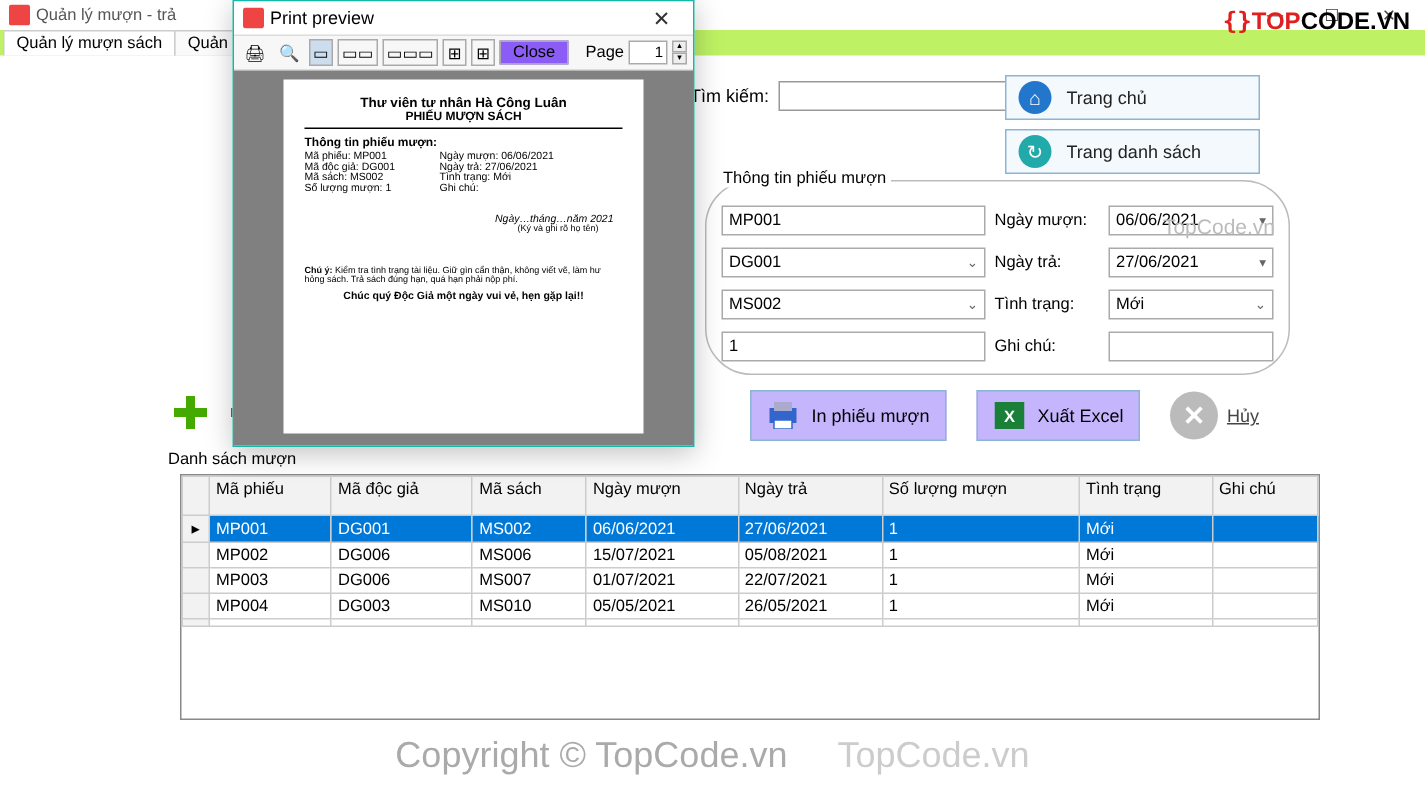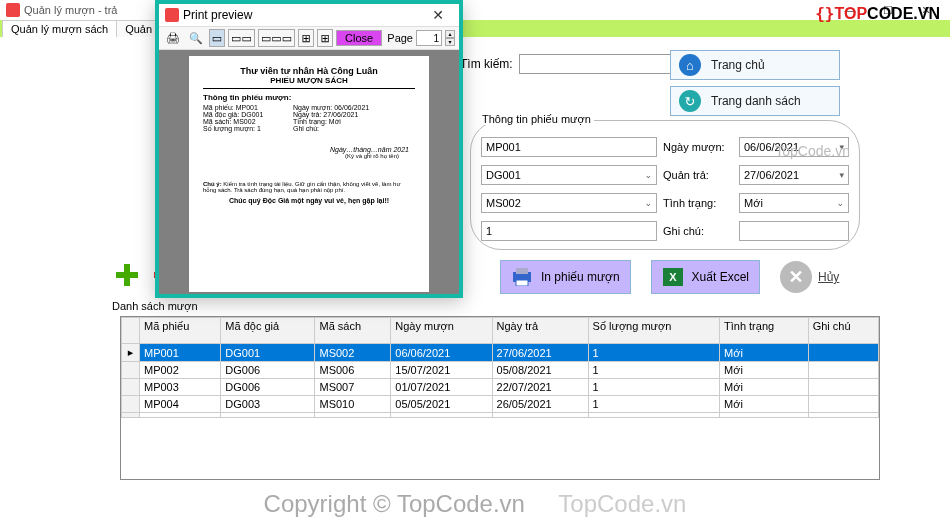--- a/index.html
+++ b/index.html
@@ -35,27 +35,27 @@
   .grid th { background:#f2f2f2; height:26px; vertical-align:top;}
   .grid tr.sel td { background:#0078d7; color:#fff; }
   .grid td.rowhead { background:#f2f2f2; width:18px; text-align:center;}
   .grid tr.sel td.rowhead { background:#f2f2f2; color:#000;}
   .logo { position:absolute; right:10px; top:4px; font-weight:700; font-size:16px; color:#000;}
   .logo .red { color:#e02020;}
   .logo .brk { color:#e02020; font-family:monospace; }
   .watermark { position:absolute; bottom:8px; left:0; width:100%; text-align:center; font-size:24px; color:#aaa;}
   .wm2 { position:absolute; top:143px; right:100px; font-size:14px; color:#bbb;}
   
-  .preview { position:absolute; left:155px; top:0; width:308px; height:298px; background:#fff; border:4px solid #14b8a6; box-shadow:0 4px 18px rgba(0,0,0,.25); z-index:50;}
+  .preview { position:absolute; left:155px; top:0; width:308px; height:298px; background:#fff; border:1px solid #14b8a6; box-shadow:0 4px 18px rgba(0,0,0,.25); z-index:50;}
   .pv-title { height:22px; background:#fff; display:flex; align-items:center; padding:0 6px; font-size:12px; }
   .pv-title .icon { width:14px; height:14px; margin-right:4px;}
   .pv-title .close { margin-left:auto; width:30px; text-align:center; font-size:14px; color:#333;}
   .pv-toolbar { height:24px; border-top:1px solid #ddd; border-bottom:1px solid #ddd; display:flex; align-items:center; padding:0 4px; gap:3px; font-size:11px; background:#f7f7f7;}
   .pv-toolbar .tbtn { min-width:16px; height:18px; border:1px solid transparent; display:flex; align-items:center; justify-content:center; padding:0 2px;}
-  .pv-toolbar .closebtn { border:1px solid #aaa; background:#d946ef; padding:1px 8px;}
+  .pv-toolbar .closebtn { border:1px solid #aaa; background:#8b5cf6; padding:1px 8px;}
   .pv-toolbar .pagelbl { margin-left:auto;}
   .pv-toolbar input.pagenum { width:26px; height:16px; border:1px solid #aaa; font-size:10px; text-align:right; padding:0 2px;}
   .pv-toolbar .spinner { display:flex; flex-direction:column; }
   .pv-toolbar .spinner div { width:10px; height:8px; border:1px solid #aaa; background:#eee; font-size:6px; line-height:6px; text-align:center;}
   .pv-canvas { background:#808080; height:calc(100% - 46px); display:flex; align-items:flex-start; justify-content:center; padding:6px; overflow:hidden;}
   .page { background:#fff; width:240px; height:236px; padding:8px 14px; font-size:8px; color:#000; text-align:left;}
   .page h1 { font-size:9px; text-align:center; margin:2px 0 0 0; font-weight:700;}
   .page h2 { font-size:8px; text-align:center; margin:0 0 4px 0; font-weight:700; border-bottom:1px solid #000; padding-bottom:3px;}
   .page .sect { font-size:8px; font-weight:700; margin:4px 0 2px 0;}
   .page .kv { display:flex; gap:10px; font-size:7px;}
@@ -118,21 +118,21 @@
     <span>Ngày mượn:</span>
     <div class="combo">
         <span>06/06/2021</span>
         <span class="arr">▾</span>
       </div>
 
     <div class="combo">
         <span>DG001</span>
         <span class="arr">⌄</span>
       </div>
-    <span>Quản trả:</span>
+    <span>Ngày trả:</span>
     <div class="combo">
         <span>27/06/2021</span>
         <span class="arr">▾</span>
       </div>
 
     <div class="combo">
         <span>MS002</span>
         <span class="arr">⌄</span>
       </div>
     <span>Tình trạng:</span>

